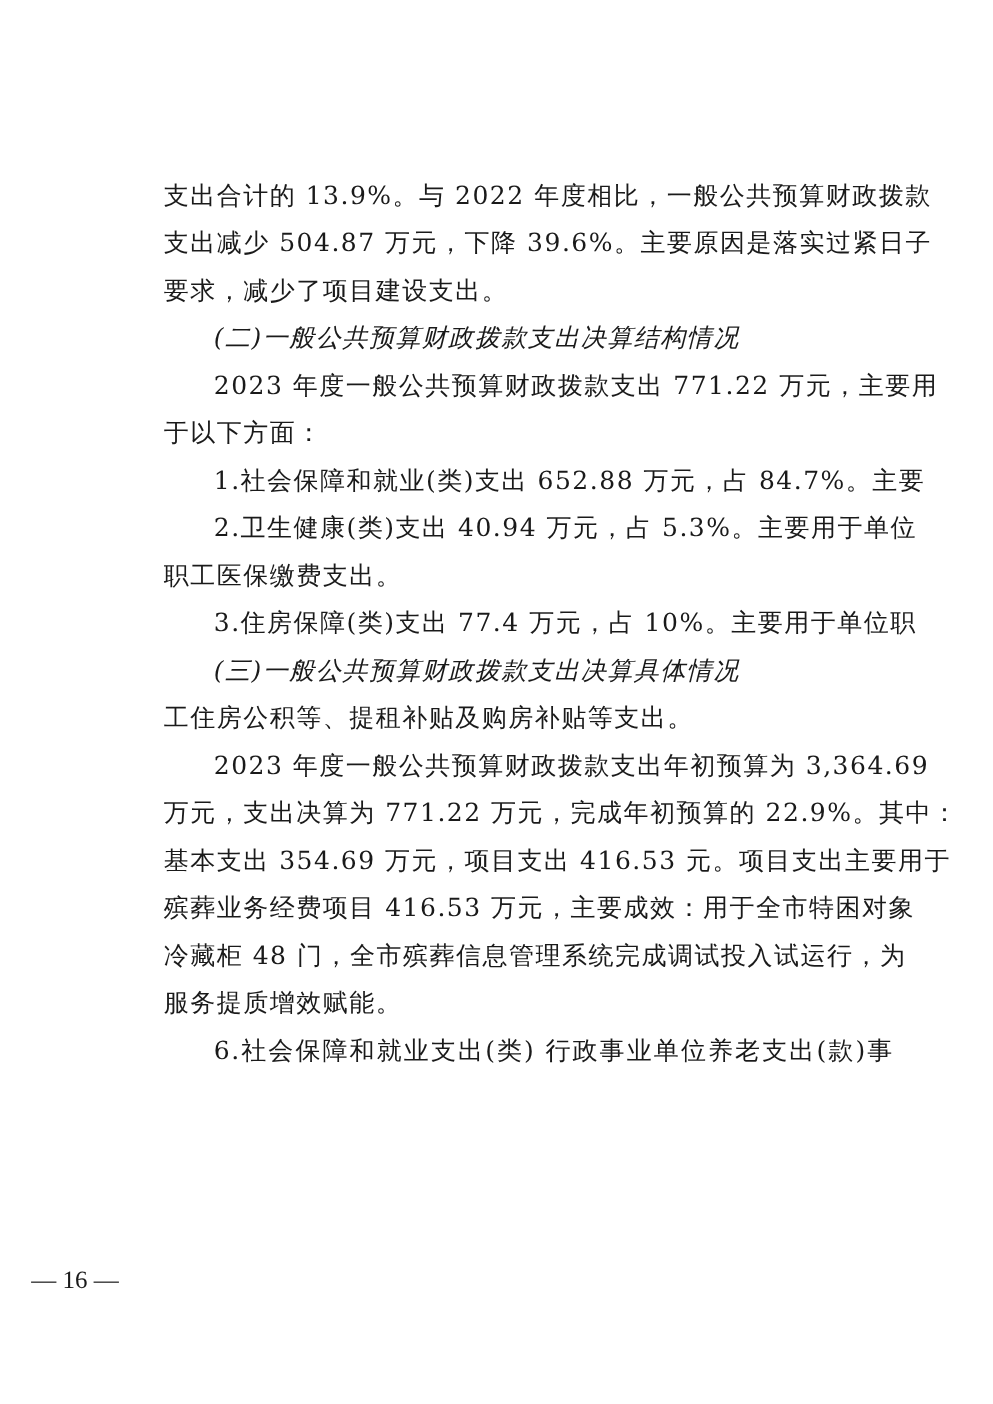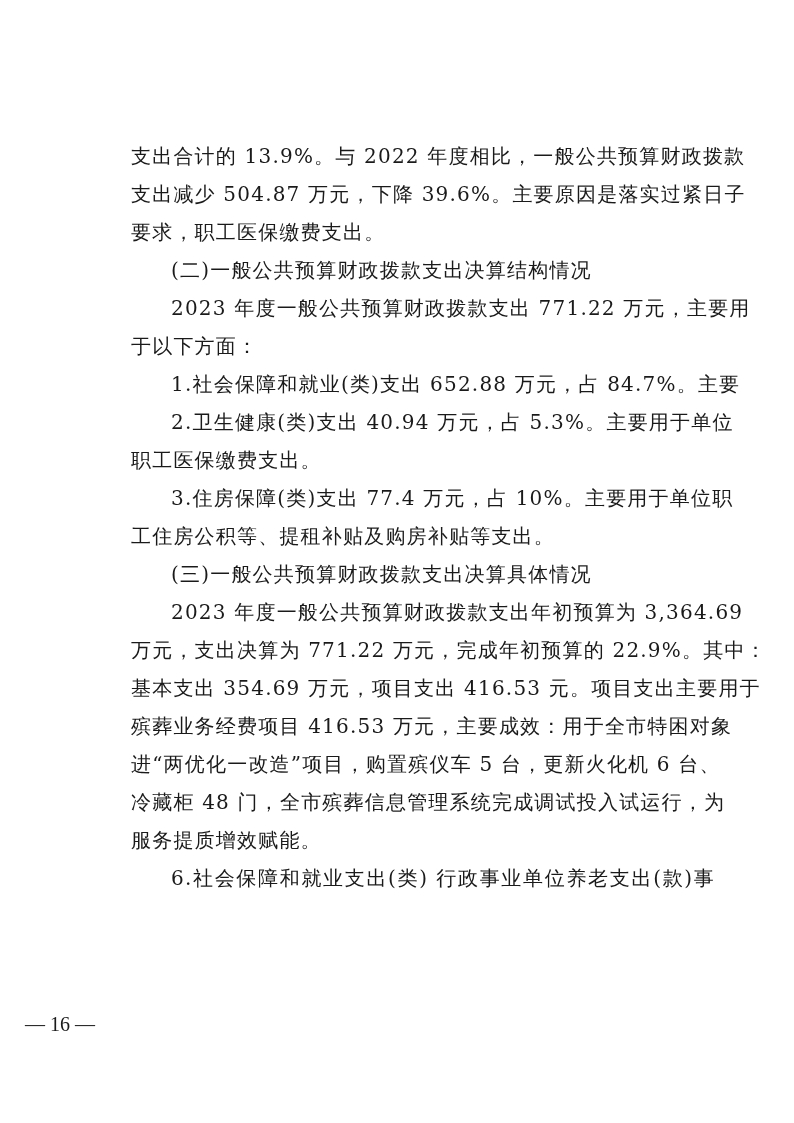--- a/index.html
+++ b/index.html
@@ -40,53 +40,53 @@
       text-align-last: justify;
     }
     .line.last {
       text-align-last: left;
     }
     .line.indent {
       padding-left: 40px;
     }
     .line.heading {
       font-weight: normal;
+      font-style: italic;
     }
     .page-number {
       position: absolute;
       top: 1013px;
       left: 0;
       width: 794px;
       text-align: left;
       font-size: 20px;
       font-family: "Liberation Serif", "DejaVu Serif", serif;
       color: #1a1a1a;
     }
   </style>
 </head>
 <body>
 
 <div class="page">
   <div class="text-block">
     <div class="line">支出合计的 13.9%。与 2022 年度相比，一般公共预算财政拨款</div>
     <div class="line">支出减少 504.87 万元，下降 39.6%。主要原因是落实过紧日子</div>
-    <div class="line last">要求，职工医保缴费支出。</div>
+    <div class="line last">要求，减少了项目建设支出。</div>
     <div class="line indent last heading">(二)一般公共预算财政拨款支出决算结构情况</div>
     <div class="line indent">2023 年度一般公共预算财政拨款支出 771.22 万元，主要用</div>
     <div class="line last">于以下方面：</div>
     <div class="line indent">1.社会保障和就业(类)支出 652.88 万元，占 84.7%。主要</div>
     <div class="line indent">2.卫生健康(类)支出 40.94 万元，占 5.3%。主要用于单位</div>
     <div class="line last">职工医保缴费支出。</div>
     <div class="line indent">3.住房保障(类)支出 77.4 万元，占 10%。主要用于单位职</div>
+    <div class="line indent last heading">(三)一般公共预算财政拨款支出决算具体情况</div>
     <div class="line last">工住房公积等、提租补贴及购房补贴等支出。</div>
-    <div class="line indent last heading">(三)一般公共预算财政拨款支出决算具体情况</div>
     <div class="line indent">2023 年度一般公共预算财政拨款支出年初预算为 3,364.69</div>
     <div class="line">万元，支出决算为 771.22 万元，完成年初预算的 22.9%。其中：</div>
     <div class="line">基本支出 354.69 万元，项目支出 416.53 元。项目支出主要用于</div>
     <div class="line">殡葬业务经费项目 416.53 万元，主要成效：用于全市特困对象</div>
-    <div class="line">进“两优化一改造”项目，购置殡仪车 5 台，更新火化机 6 台、</div>
     <div class="line">冷藏柜 48 门，全市殡葬信息管理系统完成调试投入试运行，为</div>
     <div class="line last">服务提质增效赋能。</div>
     <div class="line indent">6.社会保障和就业支出(类) 行政事业单位养老支出(款)事</div>
   </div>
 
   <div class="page-number">— 16 —</div>
 </div>
 
 </body></html>

